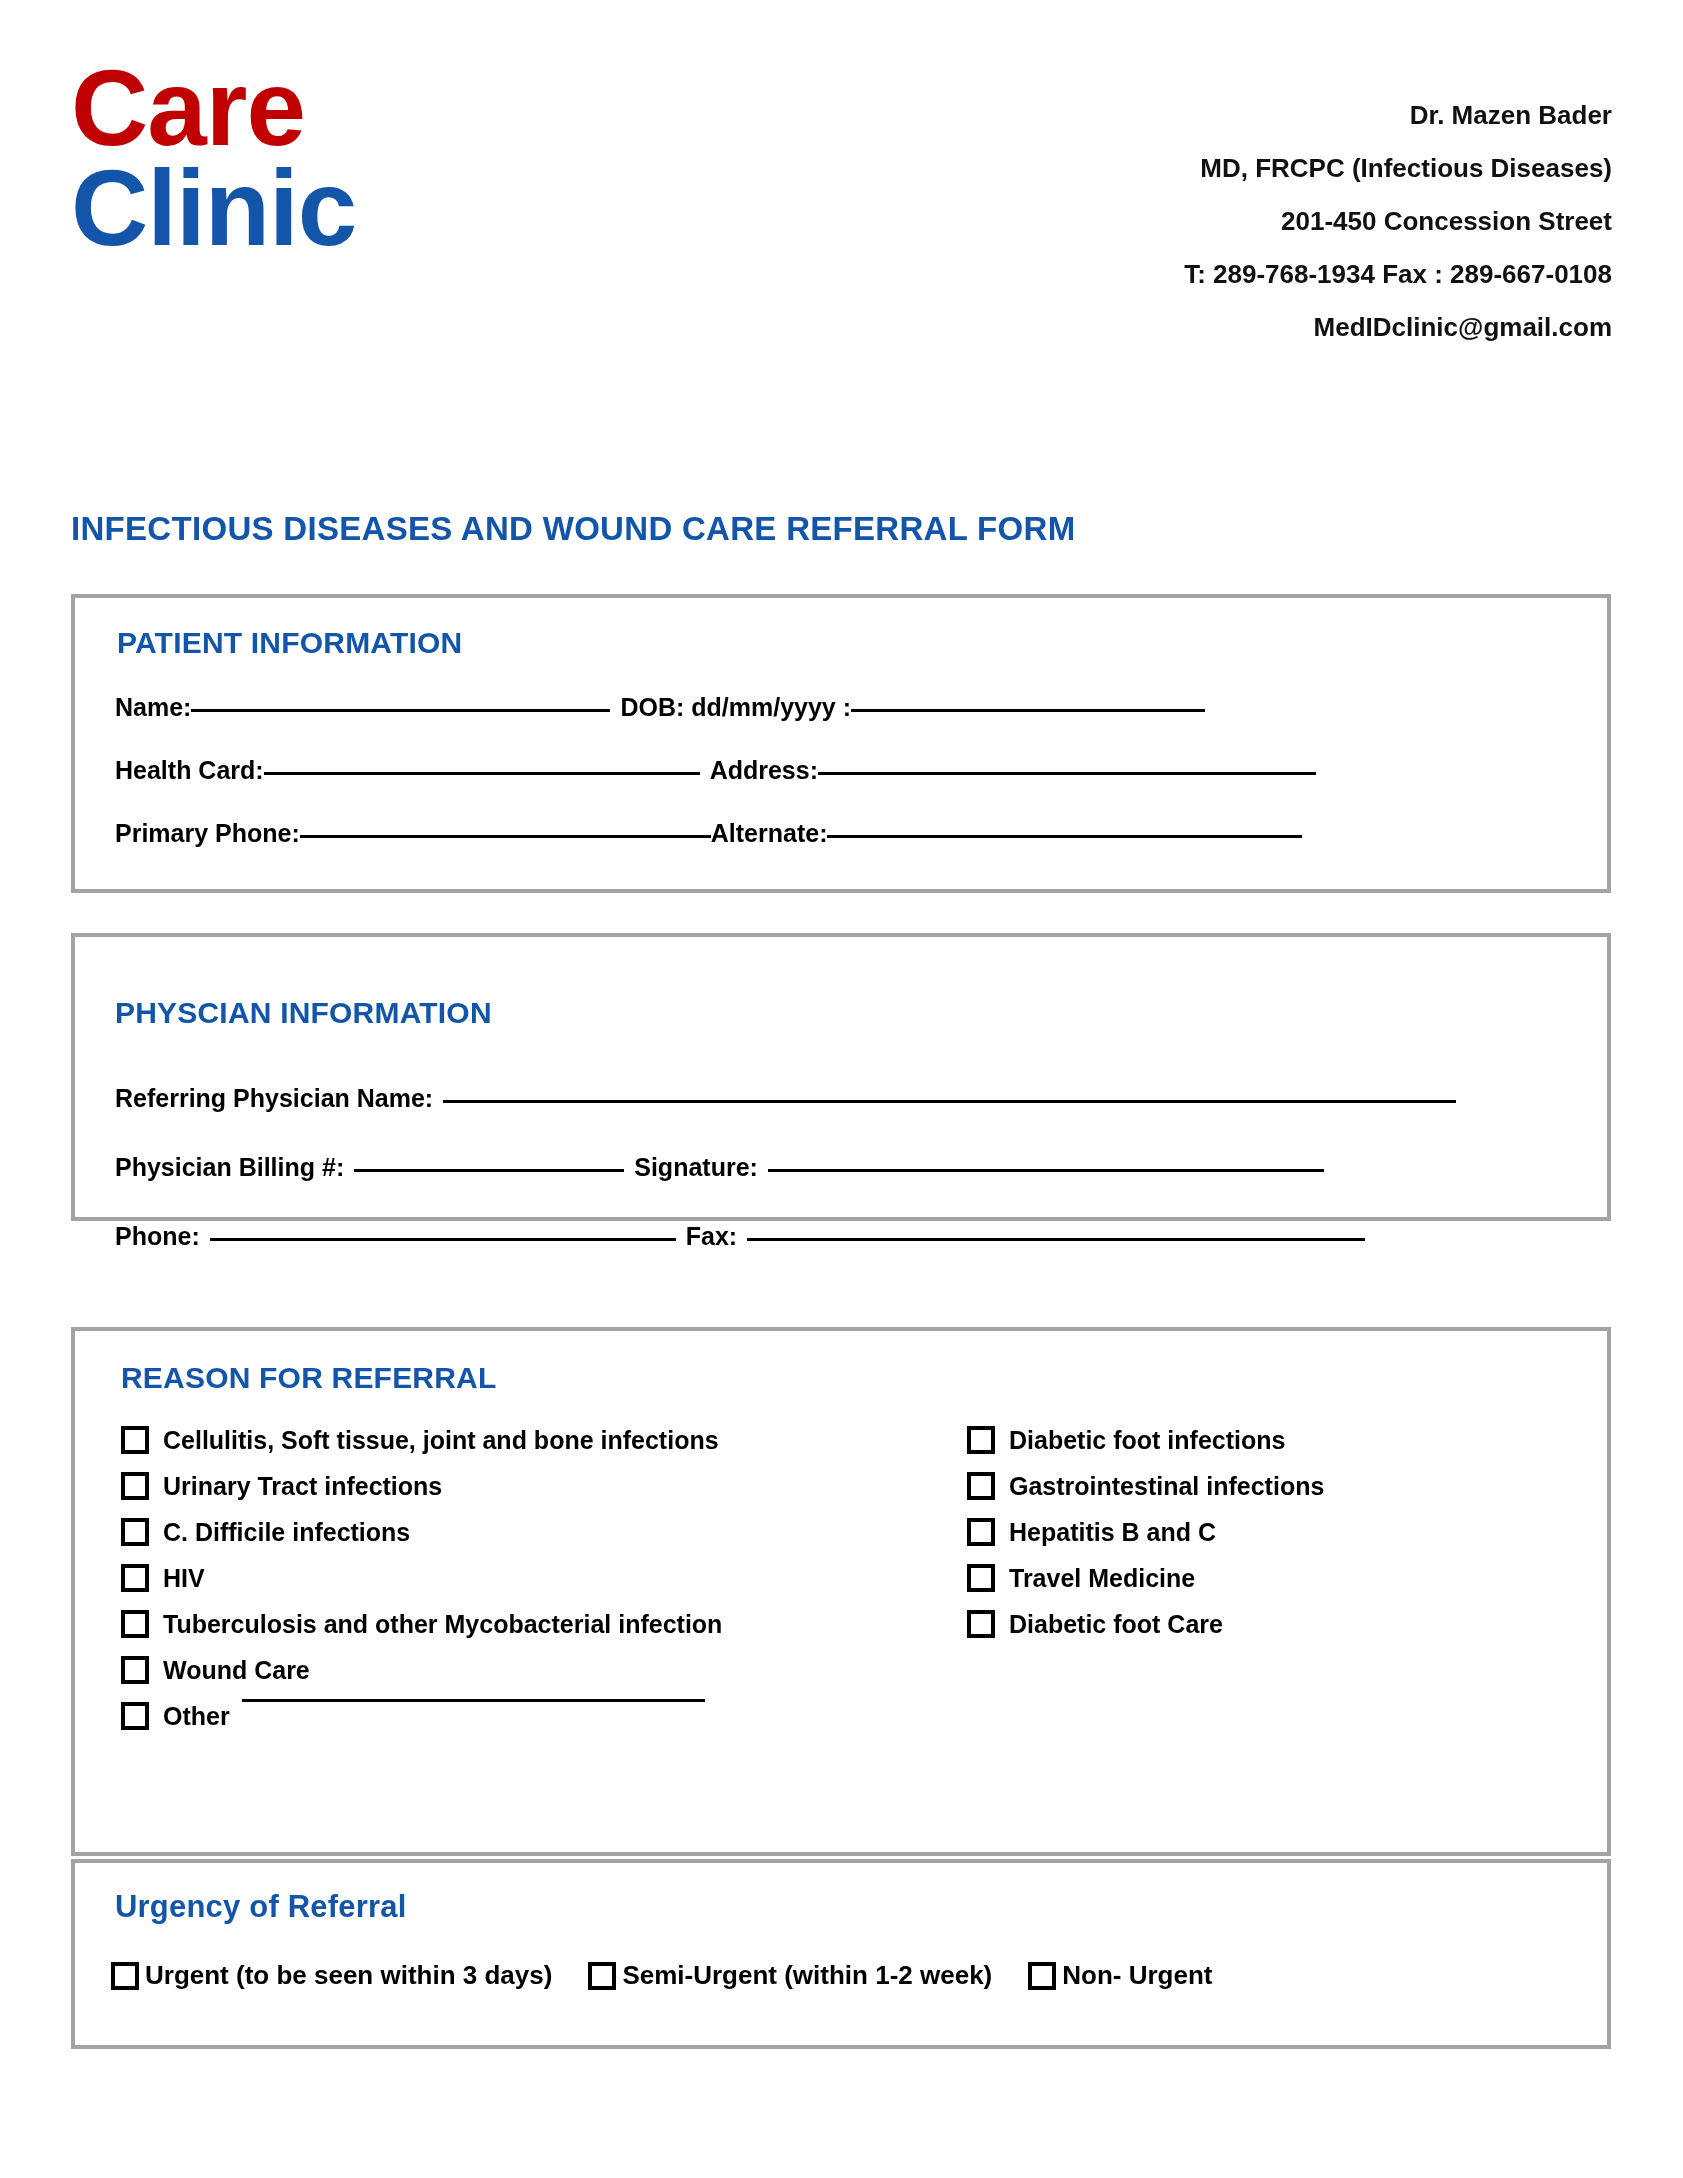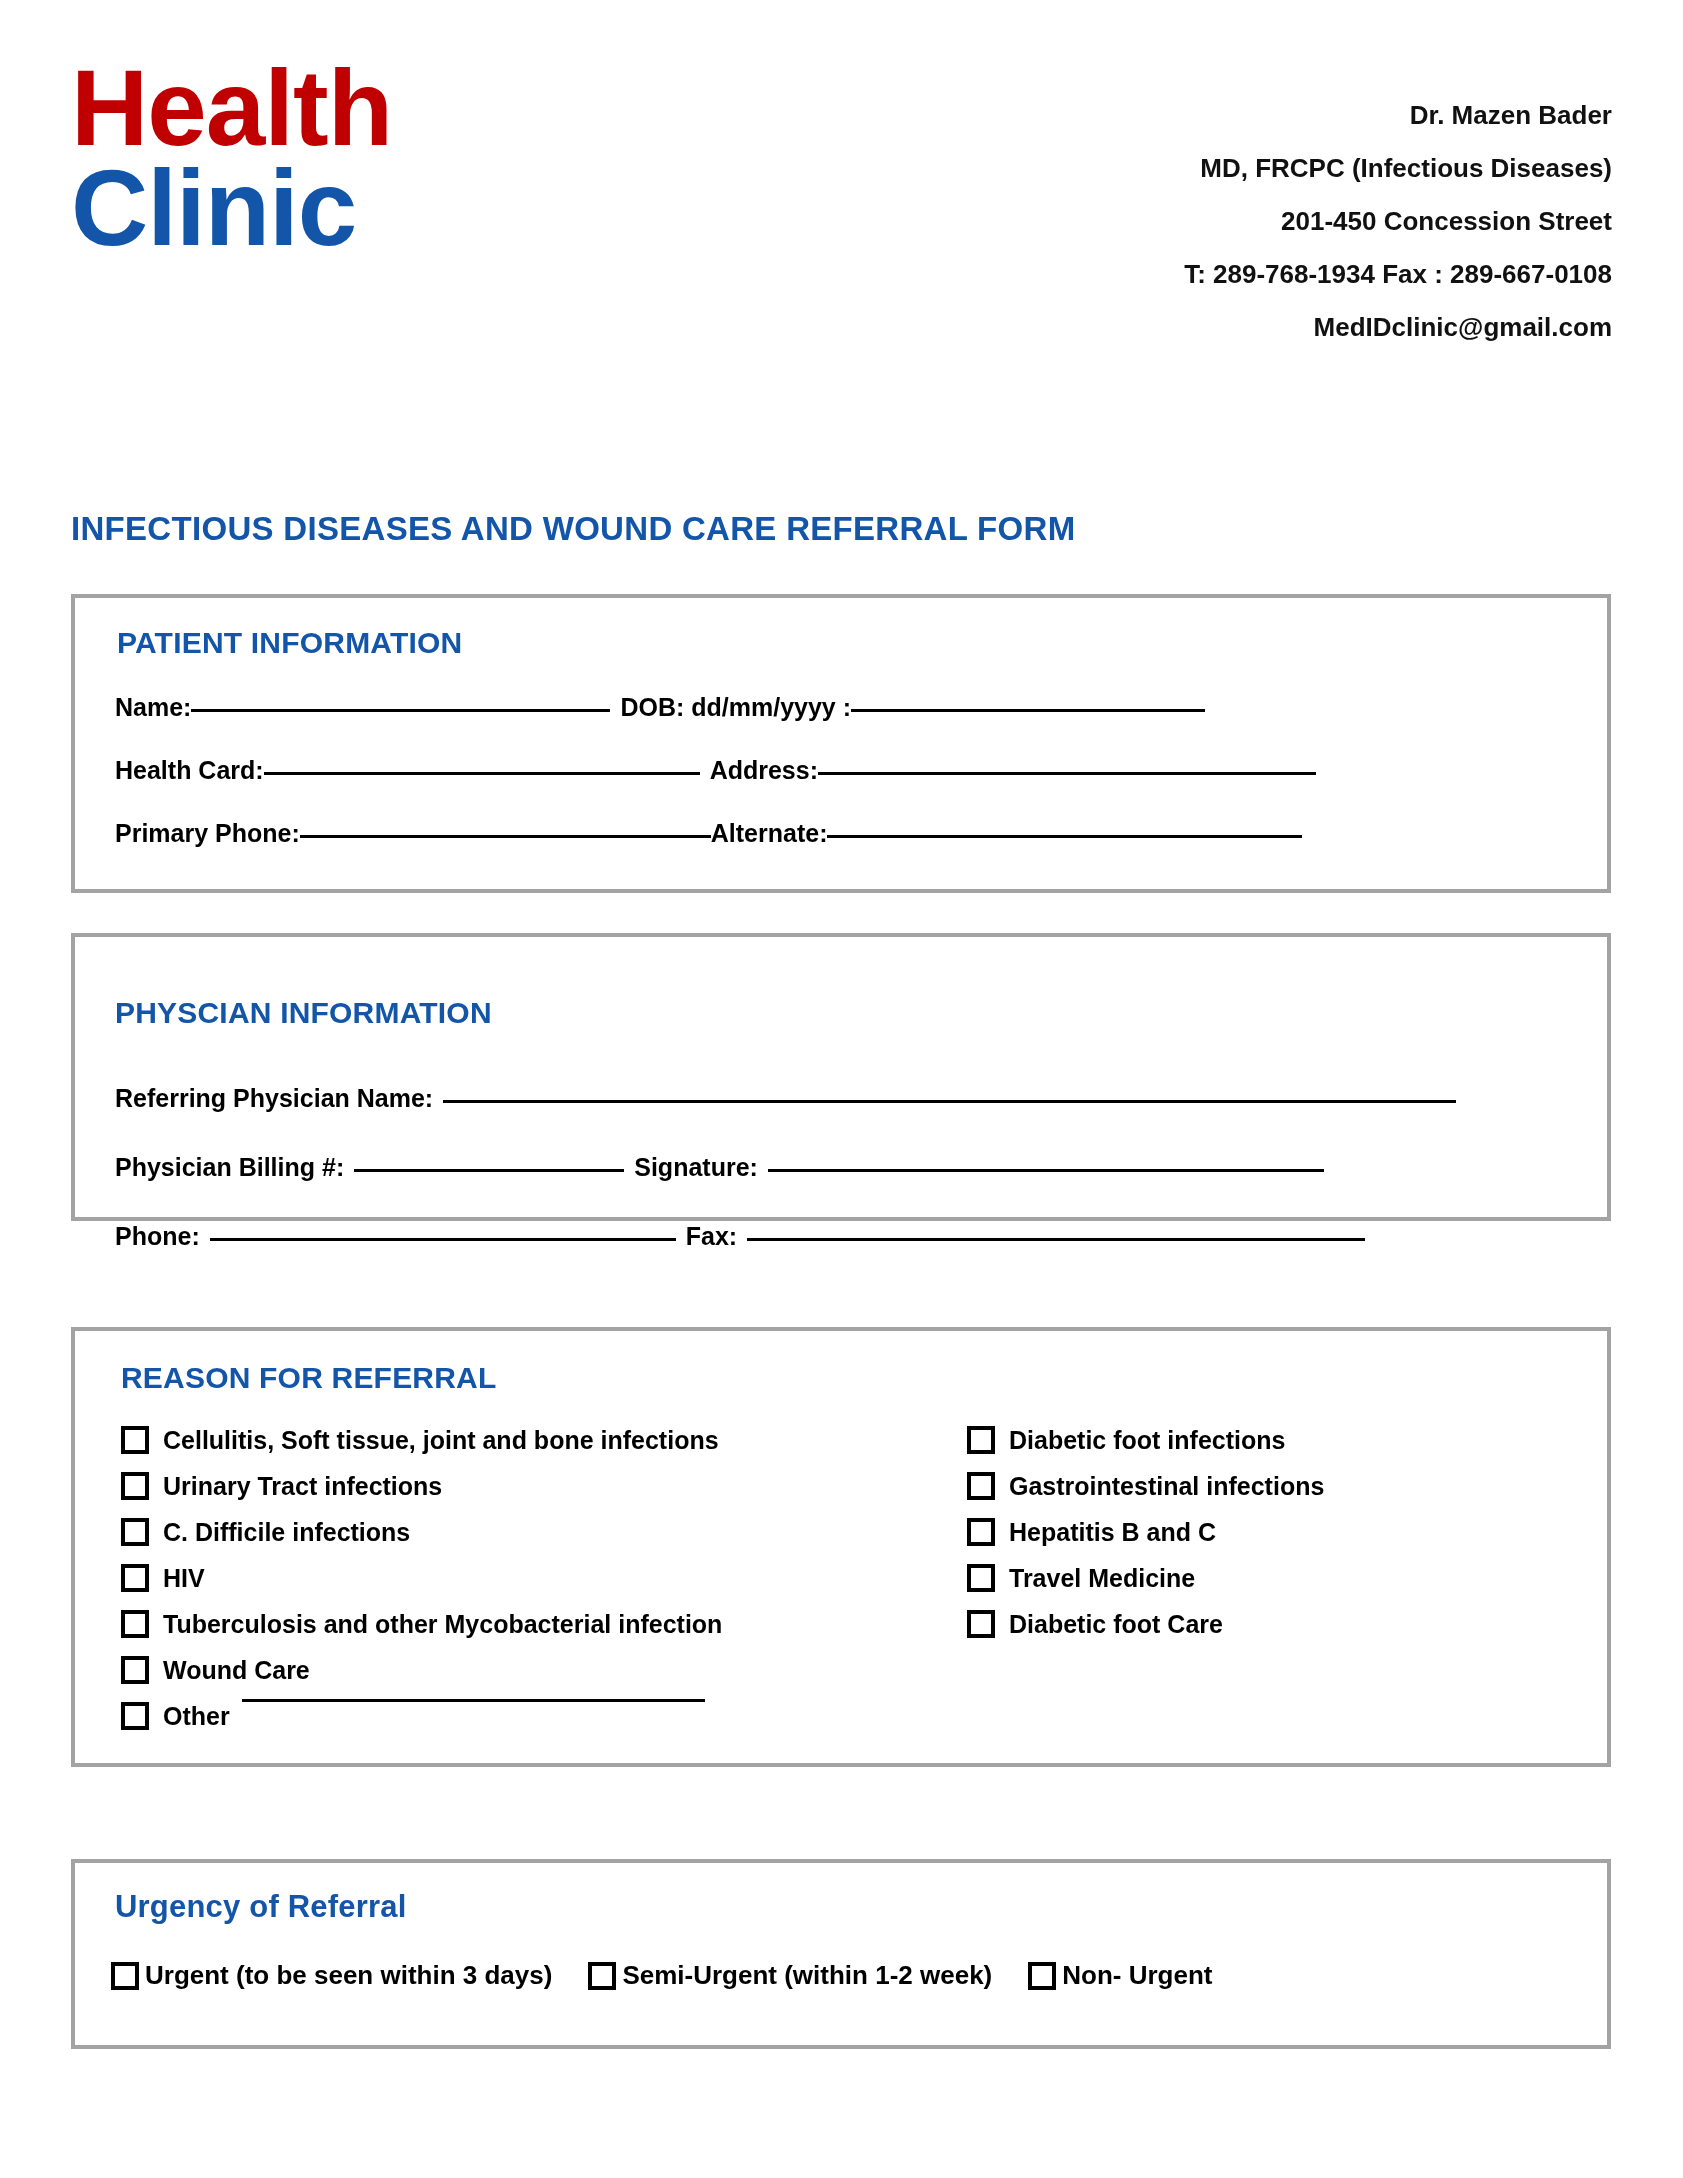--- a/index.html
+++ b/index.html
@@ -78,21 +78,21 @@
   .box {
     position: absolute;
     left: 71px;
     width: 1540px;
     border: 4px solid #a3a3a3;
     box-sizing: border-box;
     background: #ffffff;
   }
   #box-patient   { top: 594px;  height: 299px; }
   #box-physician { top: 933px;  height: 288px; text-decoration: underline; }
-  #box-reason    { top: 1327px; height: 440px; }
+  #box-reason    { top: 1327px; height: 529px; }
   #box-urgency   { top: 1859px; height: 190px; }
 
   .section-heading {
     font-size: 30px;
     font-weight: 700;
     color: #1355A8;
     letter-spacing: 0.2px;
   }
 
   
@@ -200,21 +200,21 @@
   .urgency-item .cblabel { margin-left: 6px; }
 </style>
 </head>
 <body>
 
 <div class="page">
 
   <div class="header">
 
     <div class="logo">
-      <span class="logo-med">Health</span>
+      <span class="logo-med">Care</span>
       <span class="logo-clinic">Clinic</span>
     </div>
 
     <div class="contact">
       <div>Dr. Mazen Bader</div>
       <div>MD, FRCPC (Infectious Diseases)</div>
       <div>201-450 Concession Street</div>
       <div>T: 289-768-1934 Fax : 289-667-0108</div>
       <div>MedIDclinic@gmail.com</div>
     </div>

